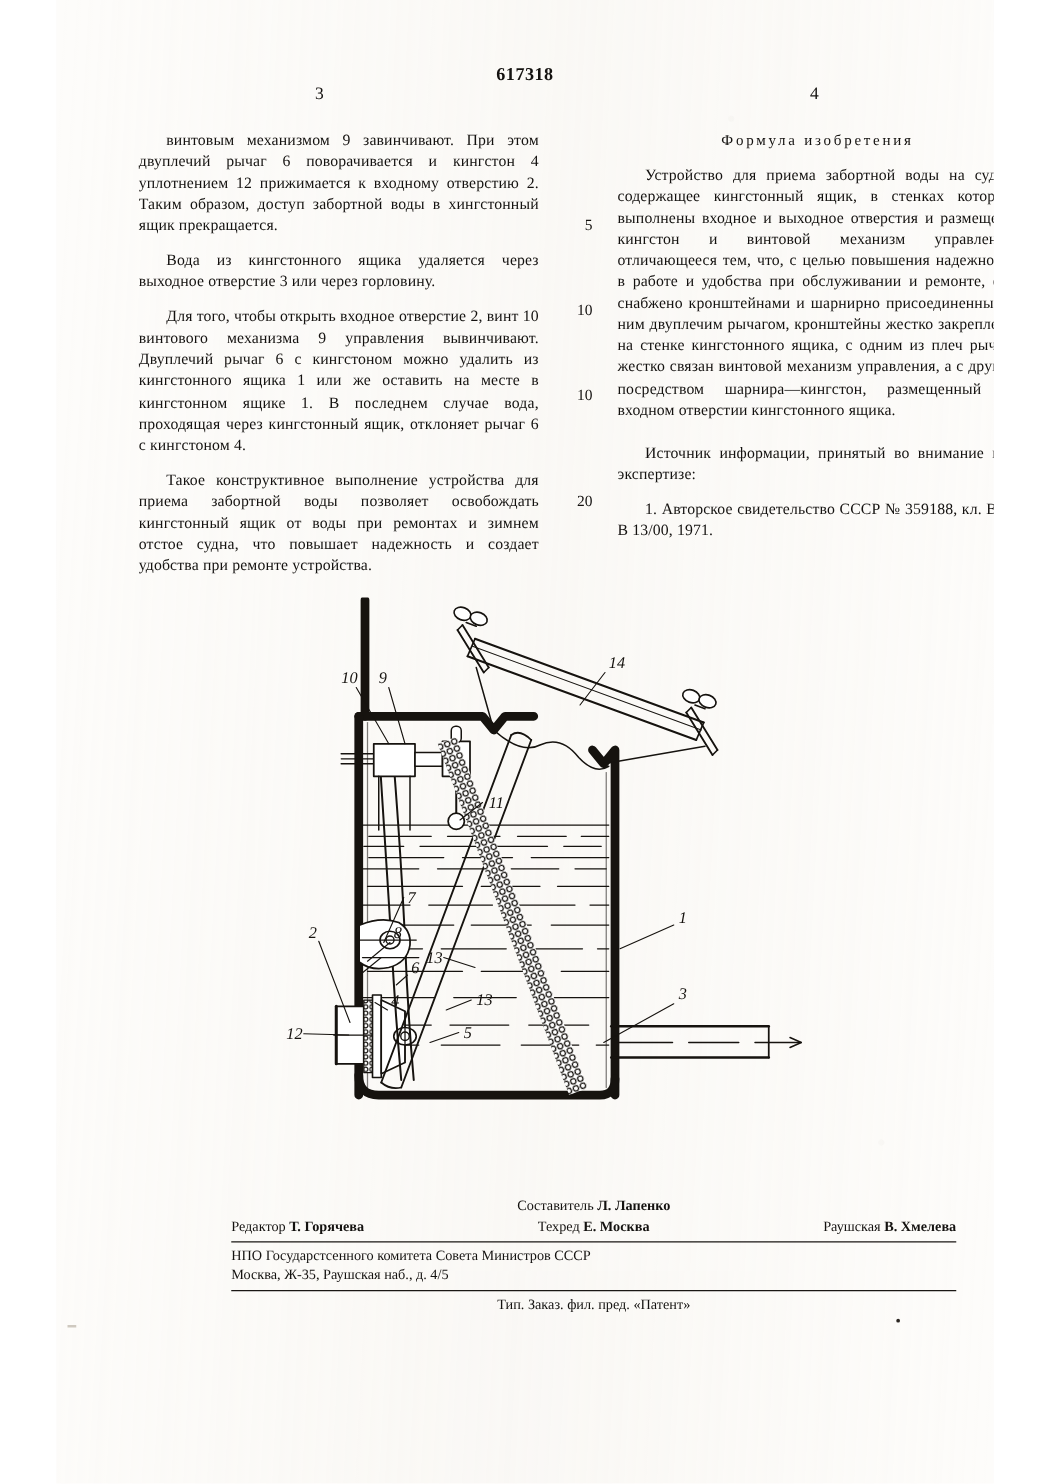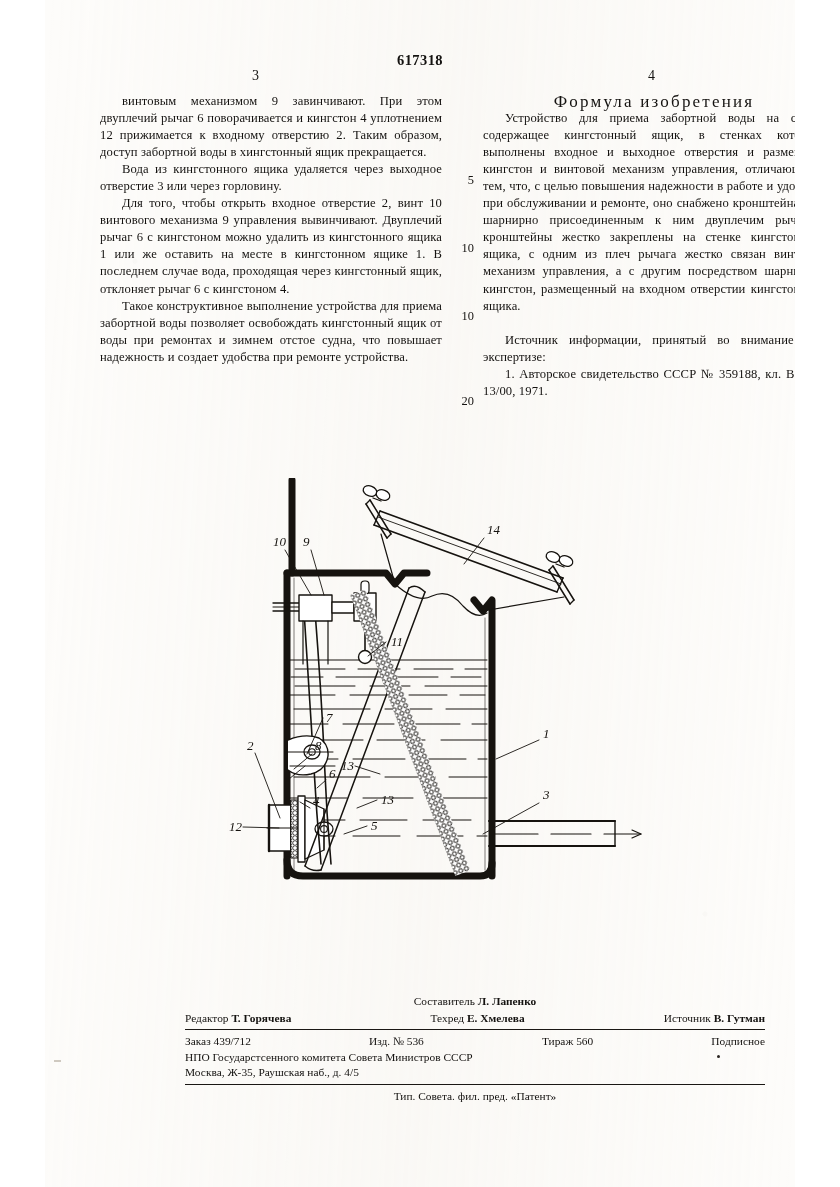--- a/index.html
+++ b/index.html
@@ -58,29 +58,29 @@
     width: 342px;
     font-size: 12.6px;
     line-height: 17.05px;
     text-align: justify;
     text-justify: inter-word;
     letter-spacing: .12px;
   }
   .column.left  { left: 55px; }
   .column.right { left: 438px; }
 
-  .column p { margin: 0; text-indent: 22px; }
+  .column p { margin: 11px; text-indent: 22px; }
   .column p.gap { margin-top: 17px; }
 
   .claims-heading {
     text-align: center;
     text-indent: 0 !important;
     letter-spacing: 2.6px;
     margin: 0 0 17px 0;
-    font-size: 17px;
+    font-size: 12px;
   }
   .spaced { letter-spacing: 2.2px; }
 
   
   .line-num {
     position: absolute;
     left: 407px;
     width: 22px;
     text-align: right;
     font-size: 12.4px;
@@ -98,21 +98,21 @@
 
   
   #footer {
     position: absolute;
     left: 140px;
     top: 958px;
     width: 580px;
     font-size: 11.4px;
     line-height: 15px;
   }
-  .f-compiler { text-align: center; margin-bottom: 2px; margin-top: 36px; }
+  .f-compiler { text-align: center; margin-bottom: 2px; }
   .f-roles {
     display: flex;
     justify-content: space-between;
     margin-bottom: 3px;
   }
   .f-roles > div { white-space: nowrap; }
   .f-rule {
     border: 0;
     border-top: 1.5px solid #1a1714;
     margin: 0 0 4px 0;
@@ -364,39 +364,33 @@
       <span class="role-name">Л. Лапенко</span>
     </div>
 
     <div class="f-roles">
       <div>
         <span>Редактор</span>
         <span class="role-name">Т. Горячева</span>
       </div>
       <div>
         <span>Техред</span>
-        <span class="role-name">Е. Хмелева</span>
+        <span class="role-name">Е. Москва</span>
       </div>
       <div>
-        <span>Источник</span>
-        <span class="role-name">В. Гутман</span>
+        <span>Раушская</span>
+        <span class="role-name">В. Хмелева</span>
       </div>
     </div>
 
     <hr class="f-rule">
 
-    <div class="f-order">
-      <div>Заказ 439/712</div>
-      <div>Изд. № 536</div>
-      <div>Тираж 560</div>
-      <div>Подписное</div>
-    </div>
 
     <div class="f-org">НПО Государстсенного комитета Совета Министров СССР</div>
     <div class="f-org">Москва, Ж-35, Раушская наб., д. 4/5</div>
 
     <hr class="f-rule thin" style="margin-top:4px">
 
-    <div class="f-typo">Тип. Совета. фил. пред. «Патент»</div>
+    <div class="f-typo">Тип. Заказ. фил. пред. «Патент»</div>
   </div>
 
   <div class="dot-mark"></div>
 </div>
 
 </body></html>

